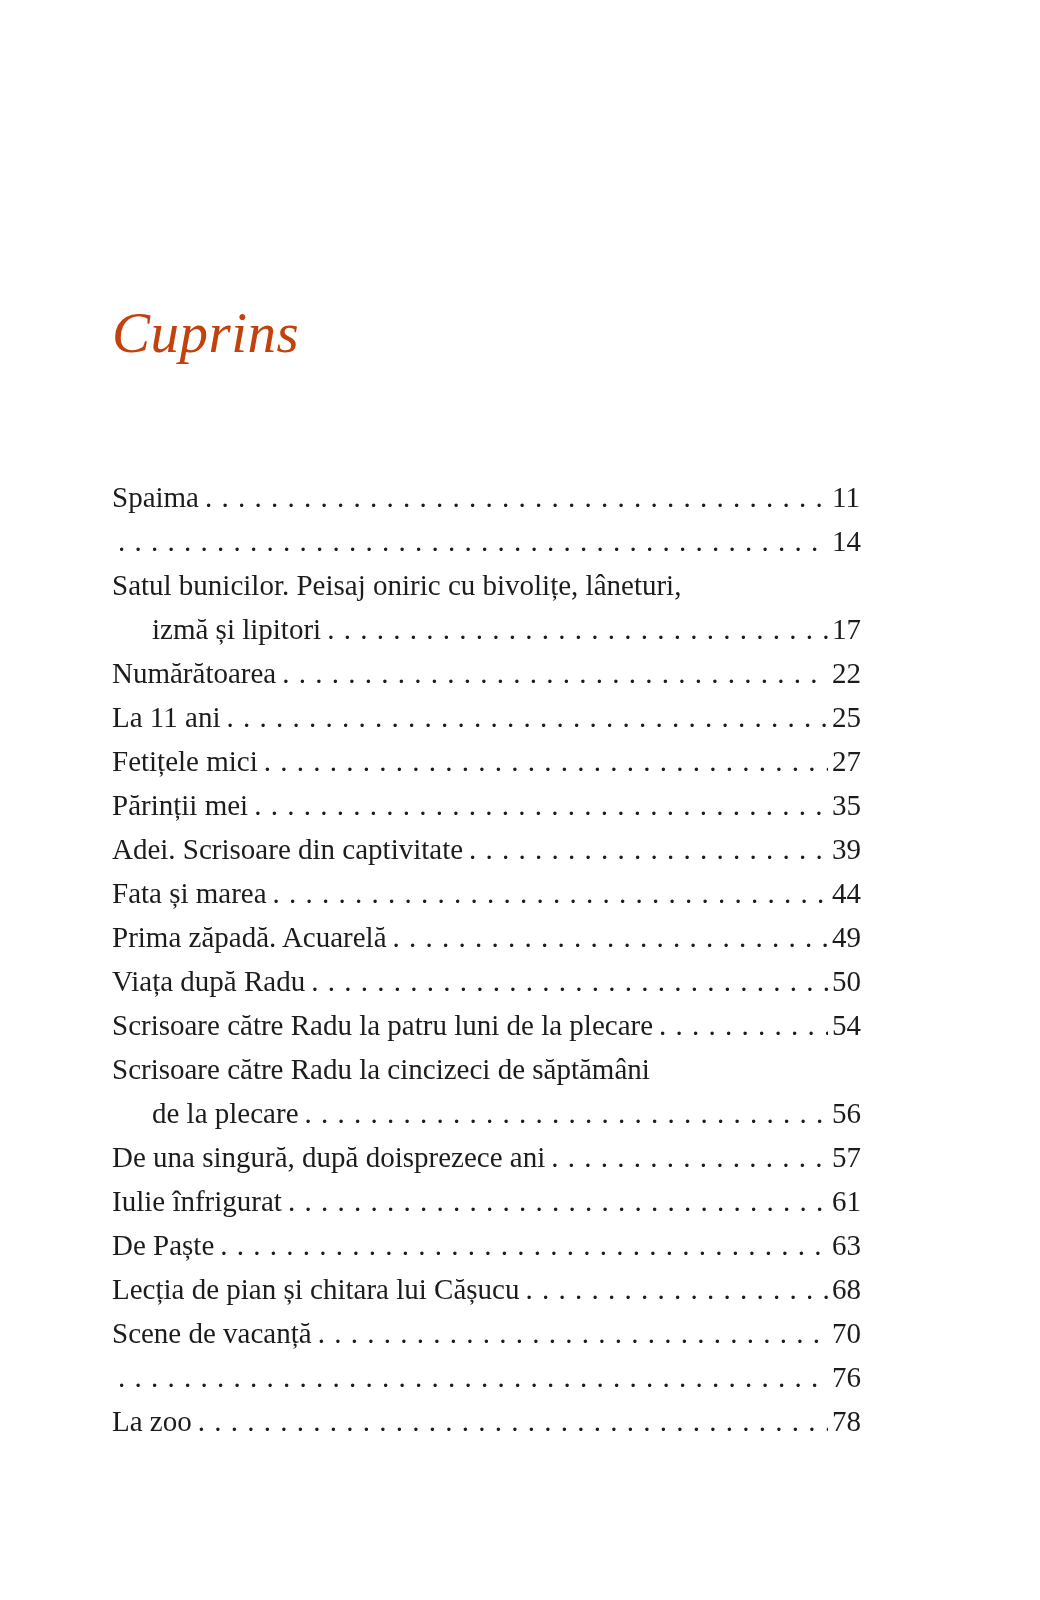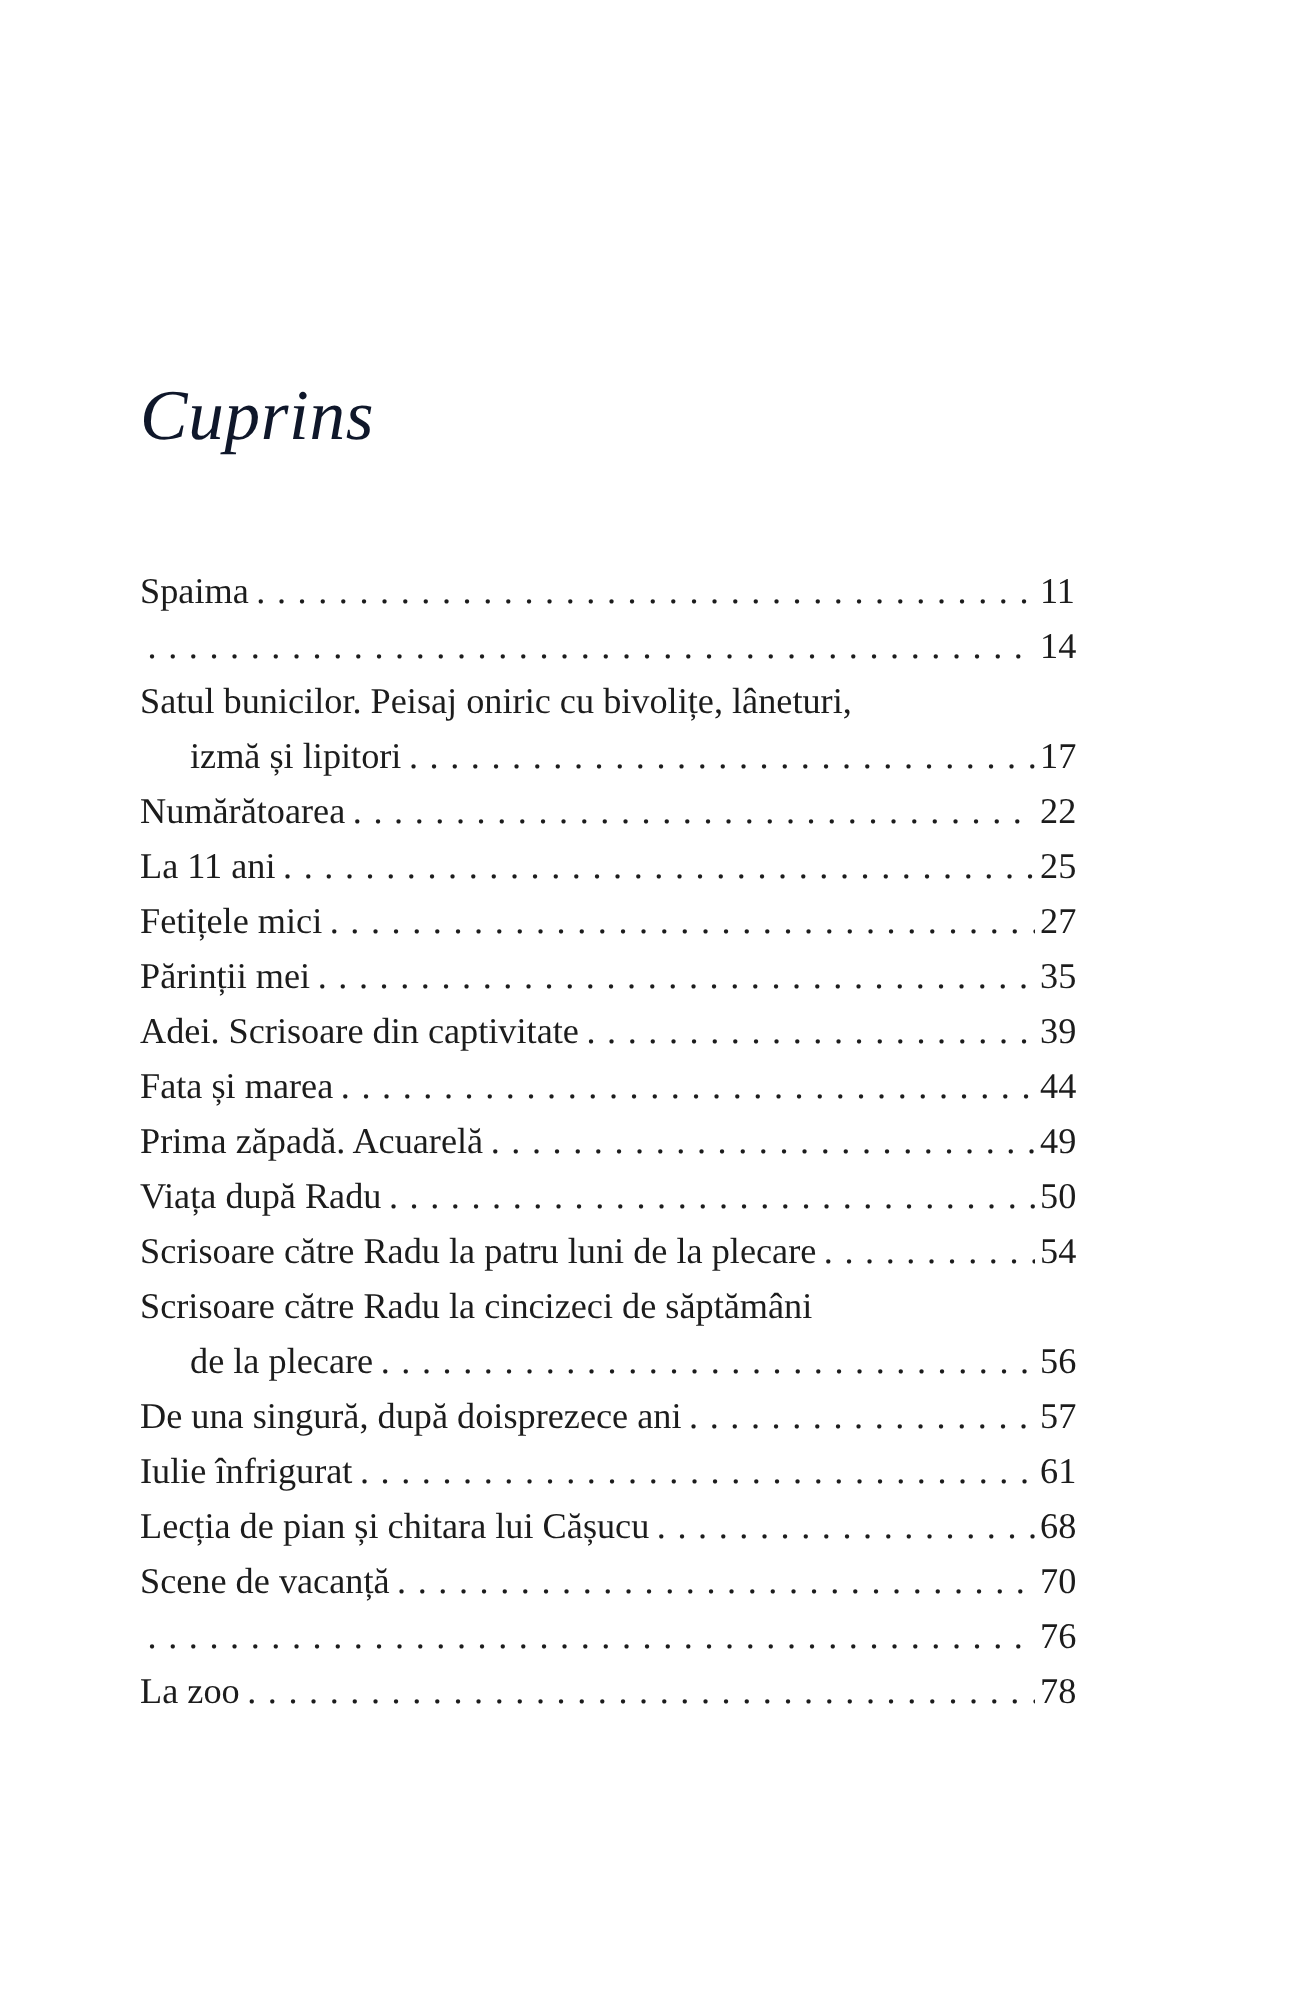--- a/index.html
+++ b/index.html
@@ -23,24 +23,24 @@
     top: 0;
     width: 766px;
   }
   .title {
     margin: 0;
     padding-top: 300px;
     font-size: 57px;
     font-style: italic;
     font-weight: normal;
     letter-spacing: 0.5px;
-    color: #0f172a;
+    color: #c2410c;
   }
   .toc-list {
-    margin-top: 86px;
+    margin-top: 110px;
   }
   .toc-row {
     display: flex;
     align-items: baseline;
     font-size: 29px;
     line-height: 44px;
     white-space: nowrap;
   }
   .toc-row.cont .toc-text {
     padding-left: 40px;
@@ -146,20 +146,25 @@
           <span class="toc-text">De una singură, după doisprezece ani</span>
           <span class="leader"></span>
           <span class="pagenum">57</span>
         </div>
         <div class="toc-row">
           <span class="toc-text">Iulie înfrigurat</span>
           <span class="leader"></span>
           <span class="pagenum">61</span>
         </div>
         <div class="toc-row">
+          <span class="toc-text">De Paște</span>
+          <span class="leader"></span>
+          <span class="pagenum">63</span>
+        </div>
+        <div class="toc-row">
           <span class="toc-text">Lecția de pian și chitara lui Cășucu</span>
           <span class="leader"></span>
           <span class="pagenum">68</span>
         </div>
         <div class="toc-row">
           <span class="toc-text">Scene de vacanță</span>
           <span class="leader"></span>
           <span class="pagenum">70</span>
         </div>
         <div class="toc-row">

